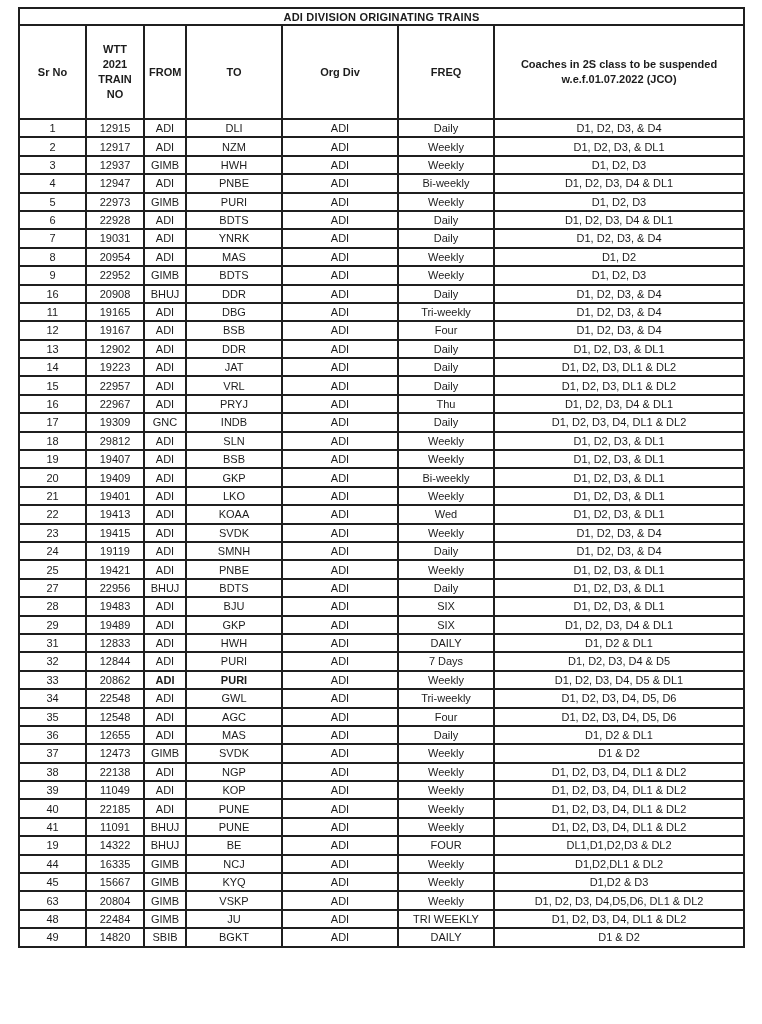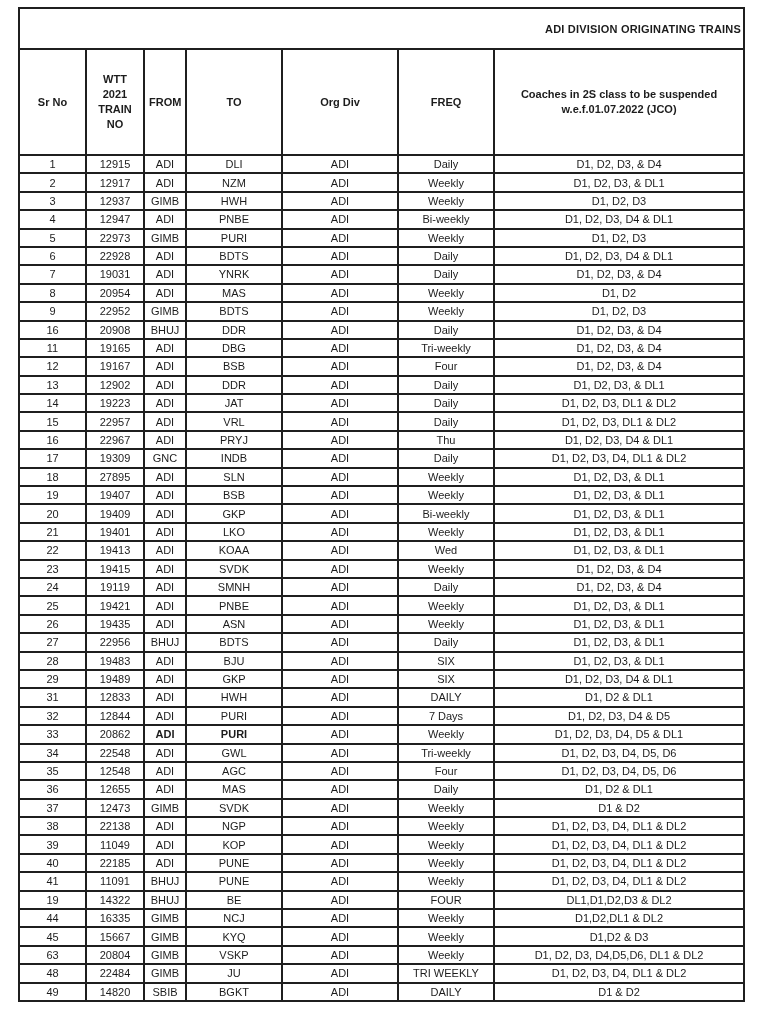--- a/index.html
+++ b/index.html
@@ -22,32 +22,32 @@
   }
   .train-table th, .train-table td {
     border: 2px solid #1f1f1f;
     color: #1c1c1c;
     background: #ffffff;
   }
   .title-row th {
     height: 15px;
     font-size: 11px;
     font-weight: bold;
-    text-align: right;
+    text-align: center;
     vertical-align: middle;
-    padding: 12px 2px;
+    padding: 0 2px;
     letter-spacing: 0.2px;
   }
   .header-row th {
     height: 88px;
     font-size: 11px;
     font-weight: bold;
     text-align: center;
     vertical-align: middle;
-    padding: 8px 4px;
+    padding: 2px 4px;
     line-height: 1.35;
   }
   .train-table td {
     height: 16.4px;
     font-size: 11px;
     text-align: center;
     vertical-align: middle;
     padding: 0 2px;
     white-space: nowrap;
     overflow: hidden;
@@ -232,21 +232,21 @@
           <td>17</td>
           <td>19309</td>
           <td>GNC</td>
           <td>INDB</td>
           <td>ADI</td>
           <td>Daily</td>
           <td>D1, D2, D3, D4, DL1 &amp; DL2</td>
         </tr>
         <tr>
           <td>18</td>
-          <td>27895</td>
+          <td>29812</td>
           <td>ADI</td>
           <td>SLN</td>
           <td>ADI</td>
           <td>Weekly</td>
           <td>D1, D2, D3, &amp; DL1</td>
         </tr>
         <tr>
           <td>19</td>
           <td>19407</td>
           <td>ADI</td>
@@ -298,29 +298,20 @@
           <td>SMNH</td>
           <td>ADI</td>
           <td>Daily</td>
           <td>D1, D2, D3, &amp; D4</td>
         </tr>
         <tr>
           <td>25</td>
           <td>19421</td>
           <td>ADI</td>
           <td>PNBE</td>
-          <td>ADI</td>
-          <td>Weekly</td>
-          <td>D1, D2, D3, &amp; DL1</td>
-        </tr>
-        <tr>
-          <td>26</td>
-          <td>19435</td>
-          <td>ADI</td>
-          <td>ASN</td>
           <td>ADI</td>
           <td>Weekly</td>
           <td>D1, D2, D3, &amp; DL1</td>
         </tr>
         <tr>
           <td>27</td>
           <td>22956</td>
           <td>BHUJ</td>
           <td>BDTS</td>
           <td>ADI</td>

